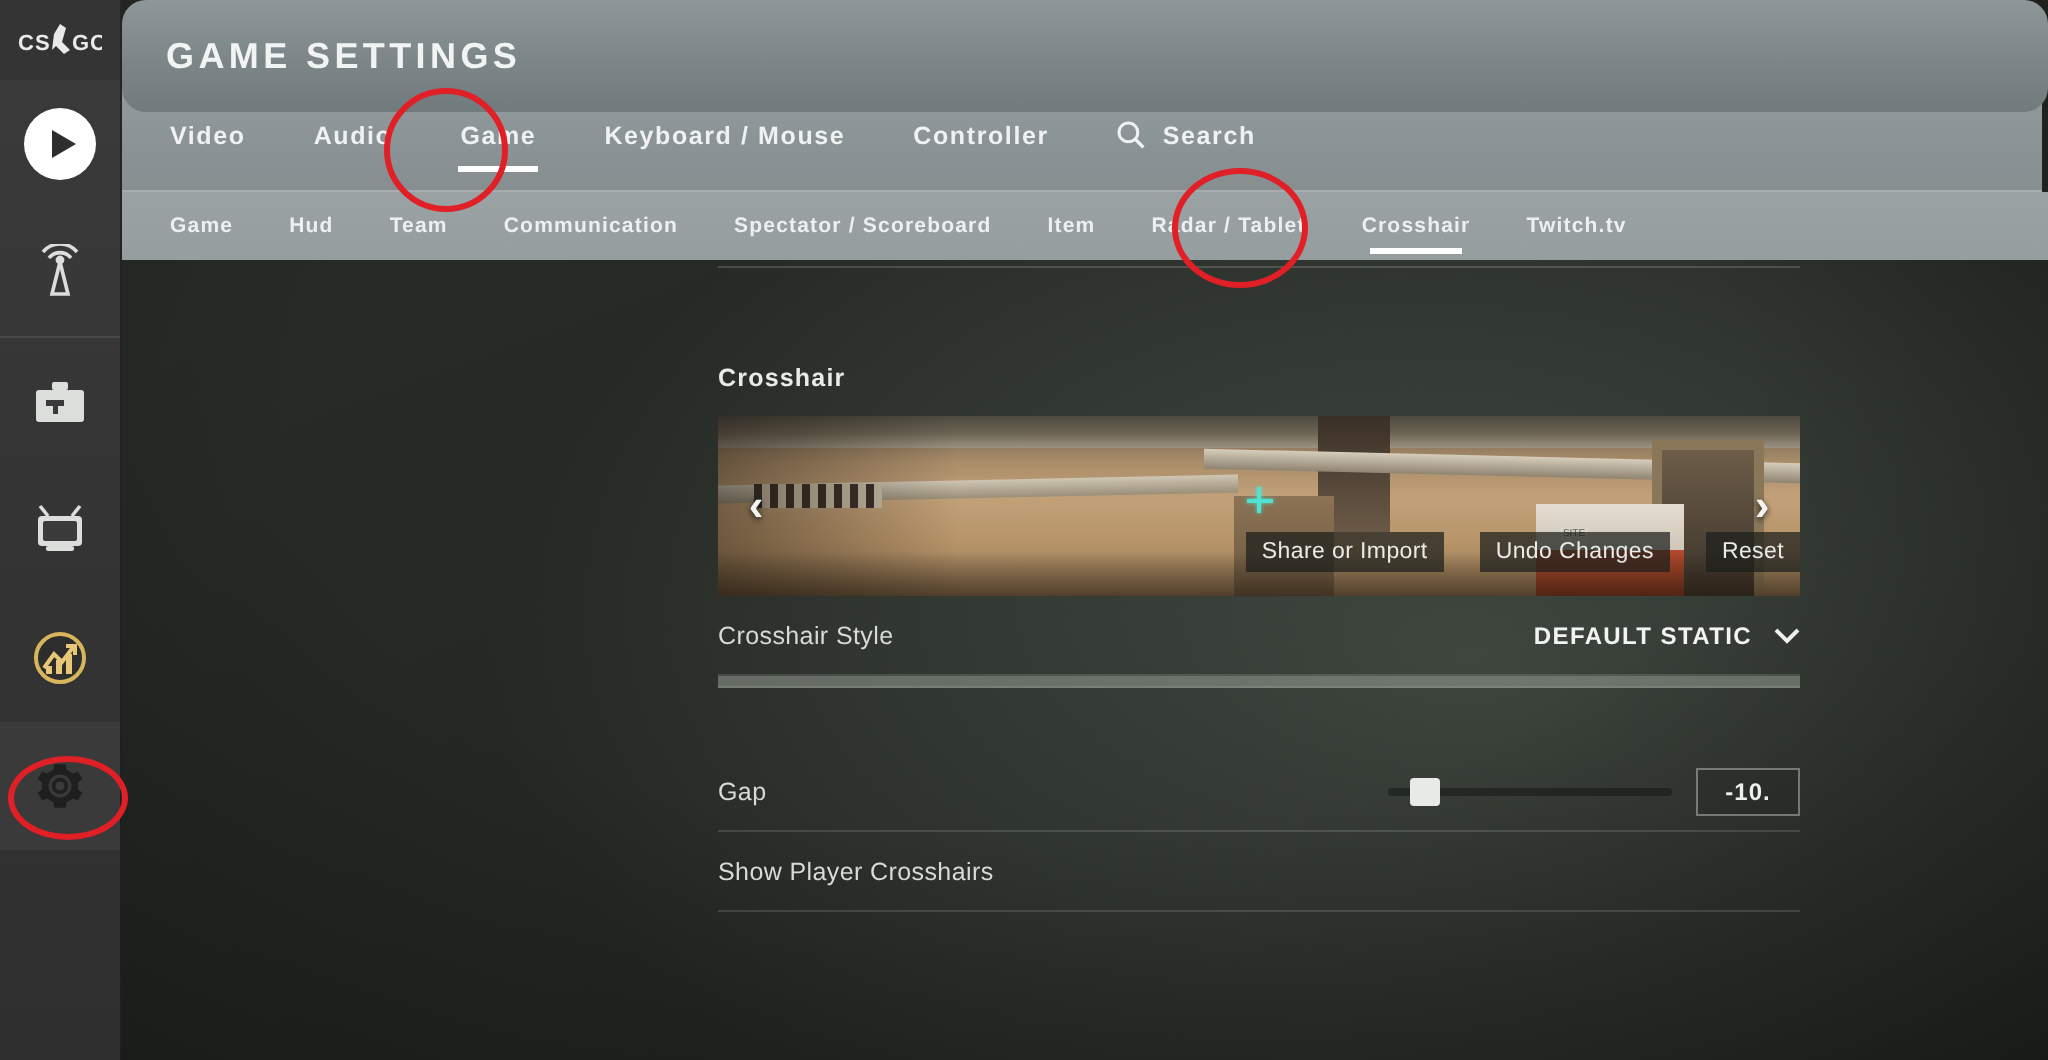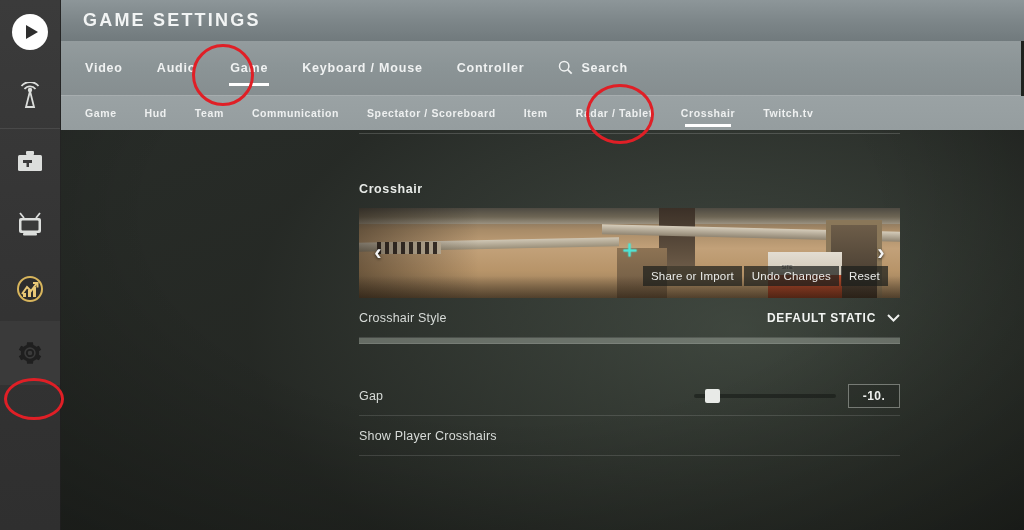--- a/index.html
+++ b/index.html
@@ -47,24 +47,25 @@
   .play-circle .tri {
     width:0; height:0;
     border-left:12px solid #2e2e2e;
     border-top:7.5px solid transparent;
     border-bottom:7.5px solid transparent;
     margin-left:3px;
   }
 
   
   .header {
-    position:absolute; left:61px; top:0; right:0; height:41px;
+    position:absolute; left:61px; top:0; right:0; height:56px;
     background:linear-gradient(180deg,#8d9699 0%,#7c8588 55%,#717a7d 100%);
     display:flex; align-items:center;
     z-index:10;
+    border-radius:12px;
   }
   .page-title {
     margin-left:22px;
     color:#f2f4f4; font-size:18px; font-weight:bold;
     letter-spacing:2.2px;
   }
 
   
   .tabbar {
     position:absolute; left:61px; top:40px; right:3px; height:56px;
@@ -211,22 +212,22 @@
     position:absolute; left:50%; top:47%;
     width:13px; height:13px; transform:translate(-50%,-50%);
   }
   .prev-crosshair i {
     position:absolute; background:#4fe3d4; box-shadow:0 0 2px rgba(79,227,212,0.9);
   }
   .ch-v { left:5.5px; top:0; width:2px; height:13px; }
   .ch-h { top:5.5px; left:0; height:2px; width:13px; }
 
   .prev-buttons {
-    position:absolute; right:12px; bottom:12px;
-    display:flex; gap:2px;
+    position:absolute; right:0; bottom:12px;
+    display:flex; gap:18px;
   }
   .prev-btn {
     background:rgba(28,30,28,0.72);
     color:#e9ebe9; font-size:11.5px;
     padding:4px 8px; white-space:nowrap;
     letter-spacing:0.2px;
   }
 
   
   .slider-row {
@@ -264,20 +265,29 @@
   }
 </style>
 </head>
 <body>
 
 <div class="bg"></div>
 <div class="bg-vignette"></div>
 
 <div class="sidebar">
 
+  <div class="sb-logo">
+    <svg width="42" height="18" viewBox="0 0 42 18">
+      <text x="0" y="14" fill="#e9ebea" font-family="Liberation Sans, sans-serif" font-size="11" font-weight="bold" letter-spacing="0.5">CS</text>
+      <g transform="translate(17,1)">
+        <path d="M4 0 L7 2 L5 9 L9 13 L6 15 L2 11 L0 13 L1 5 Z" fill="#e9ebea"></path>
+      </g>
+      <text x="27" y="14" fill="#e9ebea" font-family="Liberation Sans, sans-serif" font-size="11" font-weight="bold" letter-spacing="0.5">GO</text>
+    </svg>
+  </div>
 
   <div class="sb-item">
     <div class="play-circle">
       <div class="tri"></div>
     </div>
   </div>
 
   <div class="sb-item">
     <svg width="26" height="28" viewBox="0 0 26 28">
       <path d="M13 9 L9 25 L17 25 Z" fill="none" stroke="#dcdedc" stroke-width="1.8"></path>

